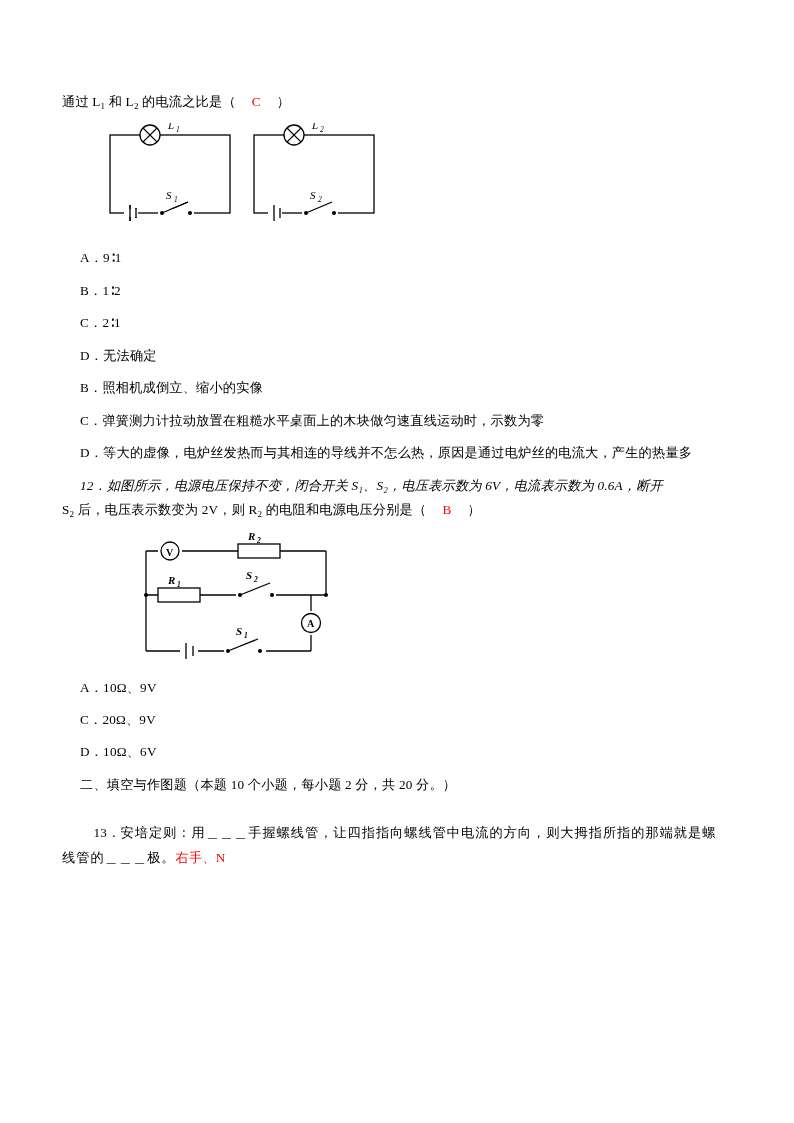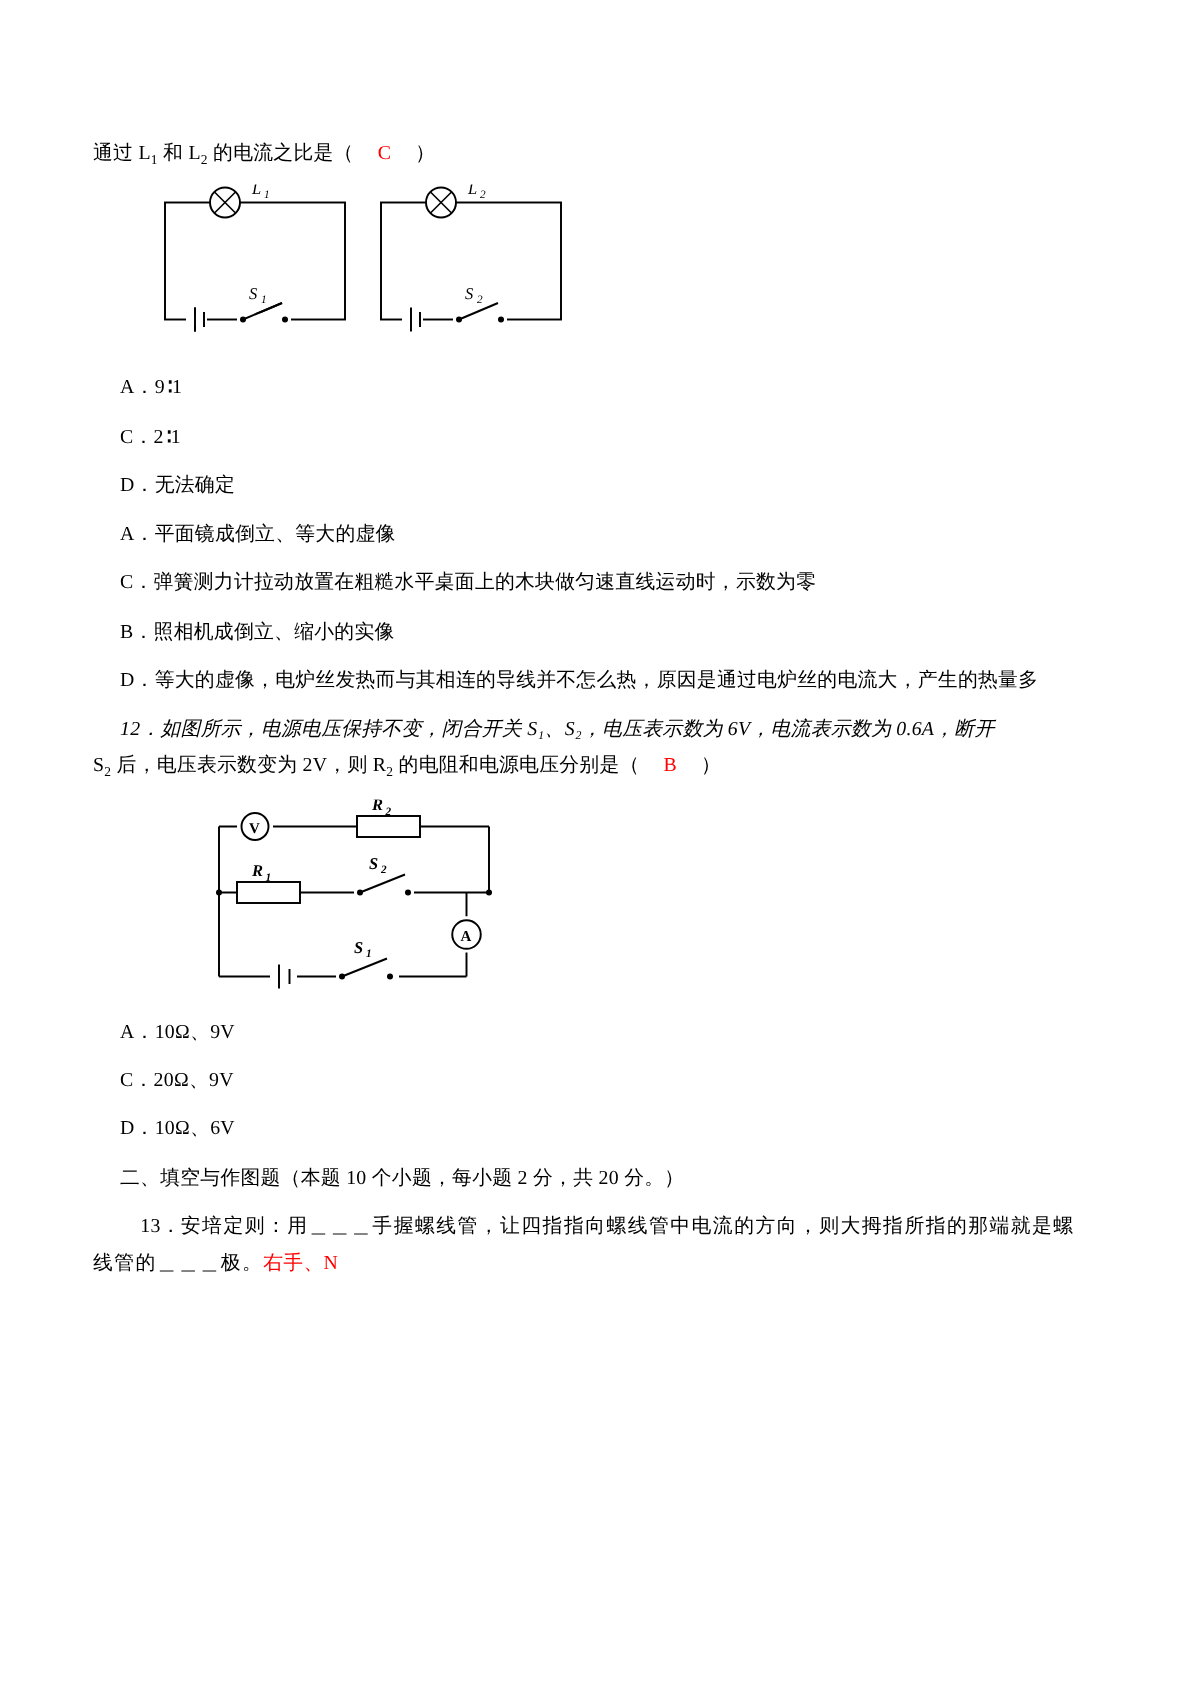--- a/index.html
+++ b/index.html
@@ -51,21 +51,21 @@
     position: relative;
     bottom: -3px;
   }
   .fig {
     margin: 8px 0 10px 0;
     padding-left: 34px;
   }
   .section-head {
     font-size: 13.2px;
     padding-left: 18px;
-    margin-bottom: 12px;
+    margin-bottom: 28px;
   }
   .blank { letter-spacing: 1px; }
   svg { display: block; }
 </style>
 </head>
 <body>
 
 <div class="page">
   <div class="content">
 
@@ -115,27 +115,27 @@
         <circle cx="238" cy="90" r="2" fill="#000"></circle>
         <line x1="210" y1="90" x2="236" y2="79" stroke="#000" stroke-width="1.3"></line>
         <text x="216" y="6" font-family="Liberation Serif, serif" font-size="11" font-style="italic">L</text>
         <text x="224" y="9" font-family="Liberation Serif, serif" font-size="7.5" font-style="italic">2</text>
         <text x="214" y="76" font-family="Liberation Serif, serif" font-size="11" font-style="italic">S</text>
         <text x="222" y="79" font-family="Liberation Serif, serif" font-size="7.5" font-style="italic">2</text>
       </svg>
     </div>
 
     <div class="line indent">A．9∶1</div>
+    <div class="line indent">B．1∶2</div>
     <div class="line indent">C．2∶1</div>
     <div class="line indent">D．无法确定</div>
 
 
-    <div class="line indent">A．平面镜成倒立、等大的虚像</div>
+    <div class="line indent">B．照相机成倒立、缩小的实像</div>
     <div class="line indent">C．弹簧测力计拉动放置在粗糙水平桌面上的木块做匀速直线运动时，示数为零</div>
-    <div class="line indent">B．照相机成倒立、缩小的实像</div>
     <div class="line indent" style="padding-left:18px;">D．等大的虚像，电炉丝发热而与其相连的导线并不怎么热，原因是通过电炉丝的电流大，产生的热量多</div>
 
     <div class="line indent" style="margin-bottom:4px;font-style:italic;">
       <span>12．</span><span>如图所示，电源电压保持不变，闭合开关 S₁、S₂，电压表示数为 6V，电流表示数为 0.6A，断开</span>
     </div>
     <div class="line">
       <span>S</span><sub>2</sub><span> 后，电压表示数变为 2V，则 R</span><sub>2</sub><span> 的电阻和电源电压分别是（</span><span class="answer-red" style="padding:0 16px;">B</span><span>）</span>
     </div>
 
     <div class="fig">

